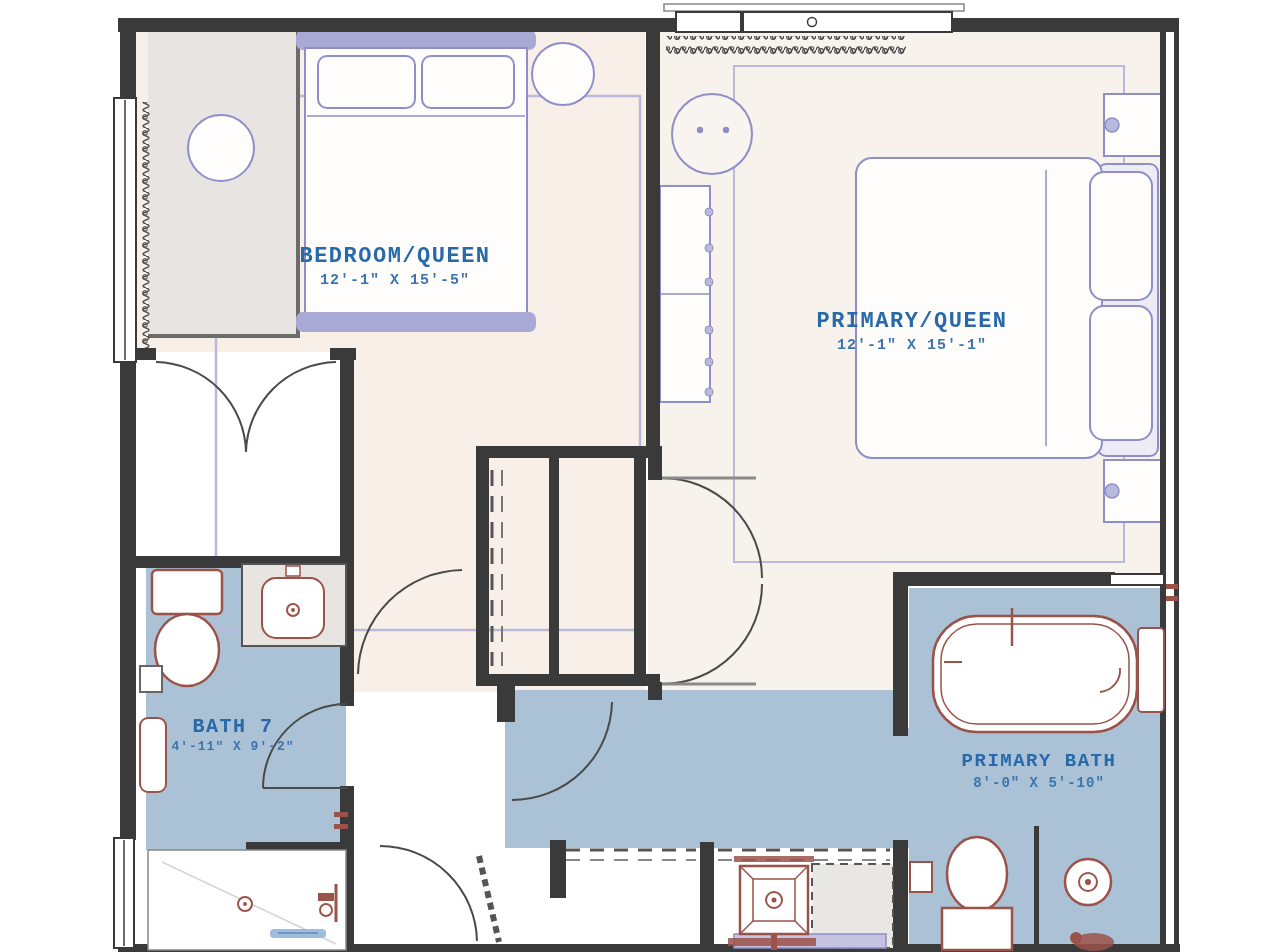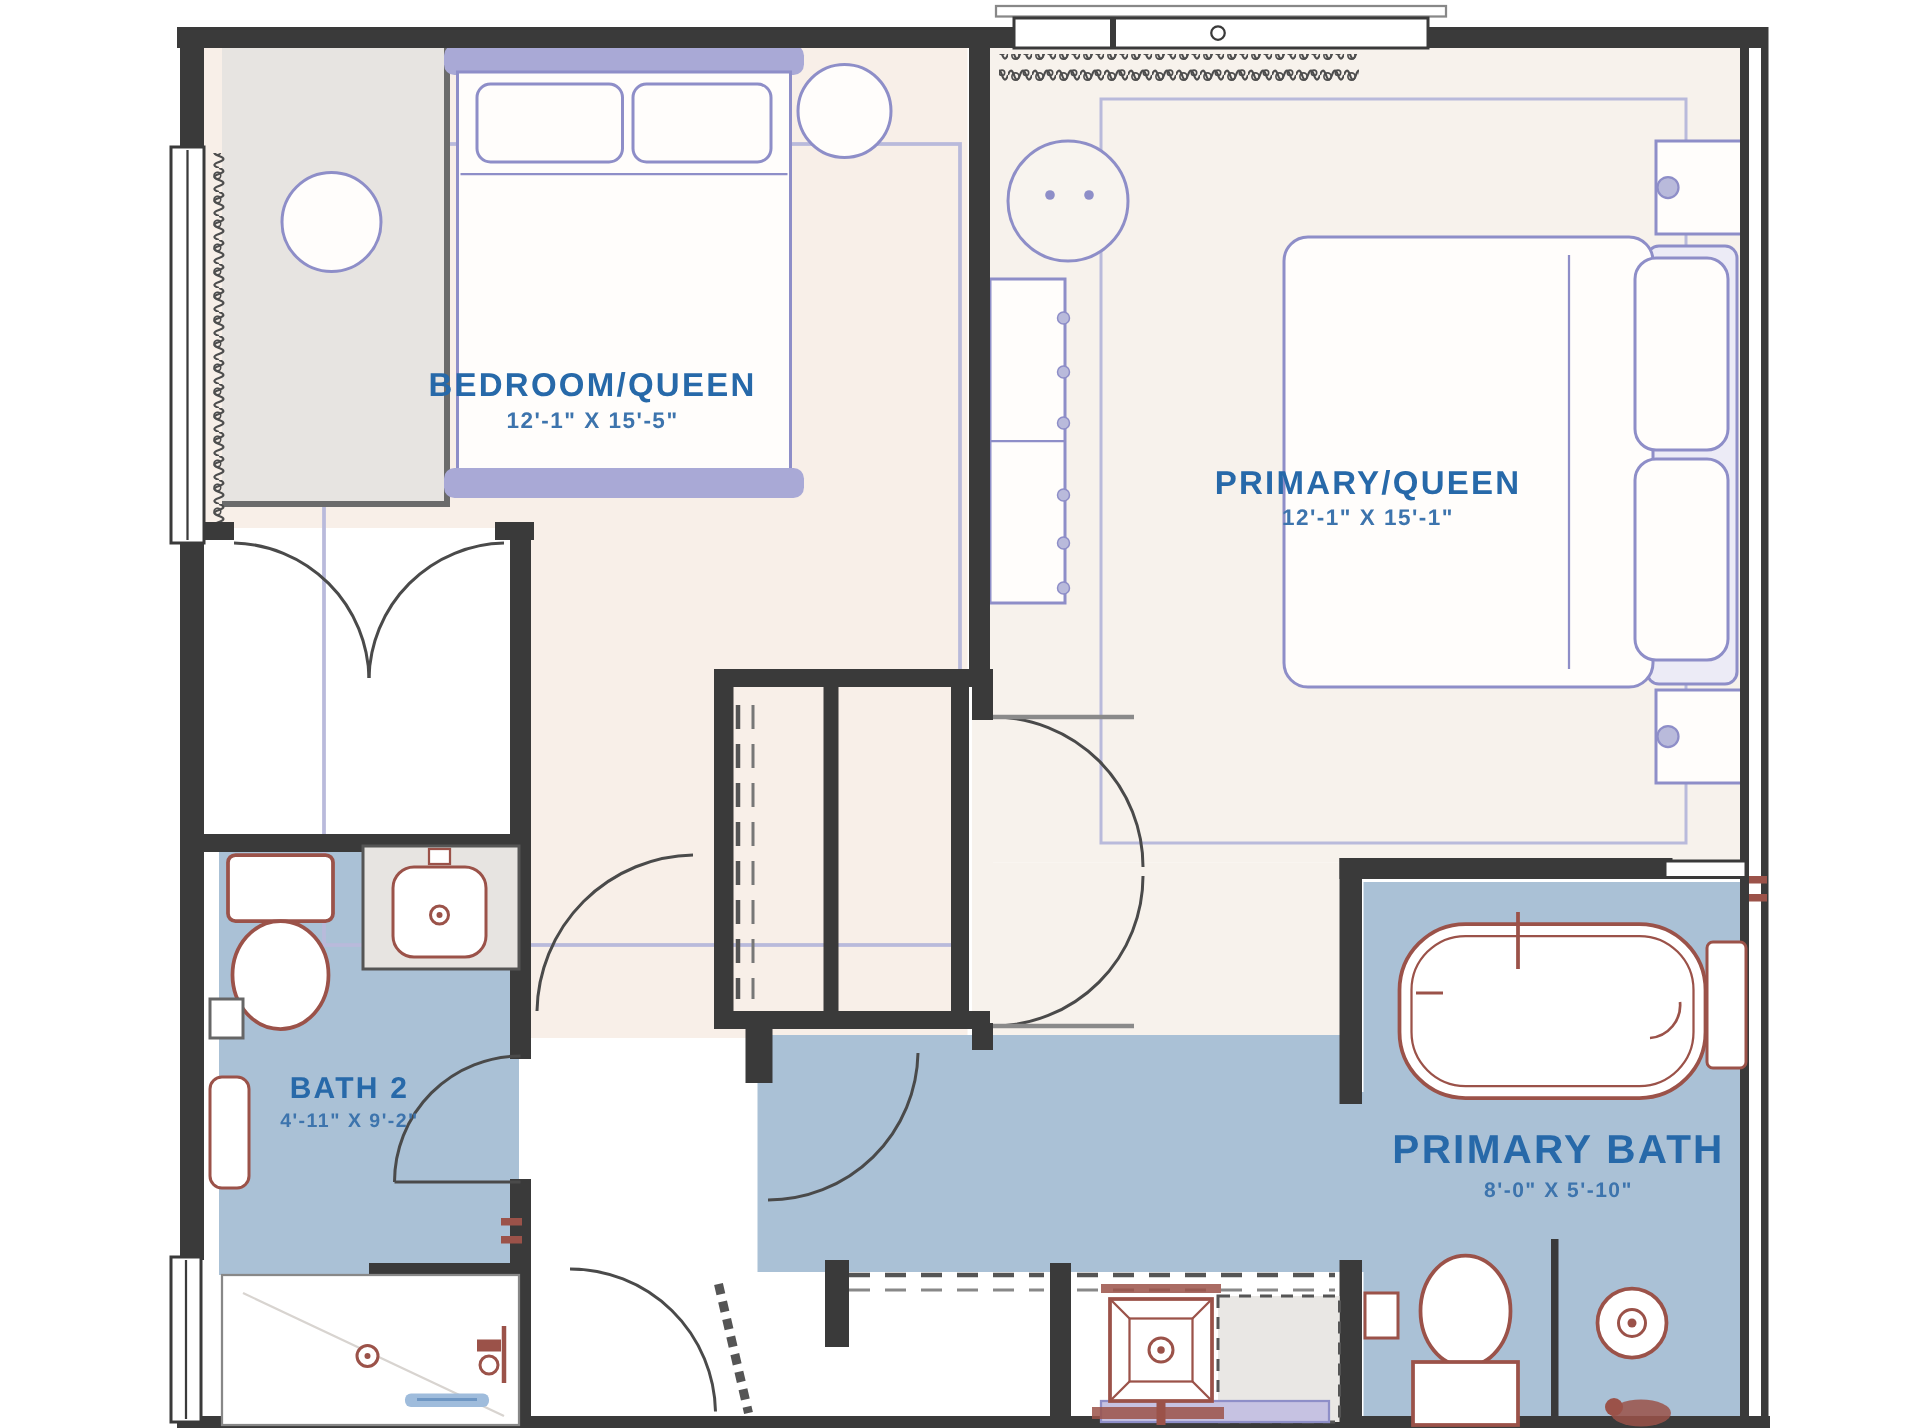--- a/index.html
+++ b/index.html
@@ -1,25 +1,25 @@
 <!DOCTYPE html>
 <html><head>
 <meta charset="utf-8">
 <style>
   html,body{margin:0;padding:0;background:#fff;}
   #stage{position:relative;width:1280px;height:952px;background:#fff;overflow:hidden;
-         font-family:Liberation Sans, sans-serif;}
+         font-family:Liberation Mono, monospace;}
   svg{position:absolute;left:0;top:0;}
   .room-label{position:absolute;transform:translateX(-50%);text-align:center;pointer-events:none;}
   .rn{font-weight:bold;color:#2769a9;letter-spacing:1.5px;line-height:1.25;}
   .rd{font-weight:bold;color:#3d74ad;letter-spacing:1px;line-height:1.3;}
   .lbl-bq .rn{font-size:22px;} .lbl-bq .rd{font-size:15px;}
   .lbl-pk .rn{font-size:22px;} .lbl-pk .rd{font-size:15px;}
   .lbl-b2 .rn{font-size:20px;} .lbl-b2 .rd{font-size:13px;}
-  .lbl-pb .rn{font-size:27px;} .lbl-pb .rd{font-size:14px;}
+  .lbl-pb .rn{font-size:19px;} .lbl-pb .rd{font-size:14px;}
 </style>
 </head>
 <body>
 
 <div id="stage">
 <svg width="1280" height="952" viewBox="0 0 1280 952">
   <defs>
     <pattern id="sqH" width="16" height="14" patternUnits="userSpaceOnUse">
       <path d="M0 8 q2 -6 4 0 q2 6 4 0 q2 -6 4 0 q2 6 4 0" fill="none" stroke="#4d4d4d" stroke-width="1.5"></path>
       <circle cx="5" cy="9" r="2.4" fill="none" stroke="#4d4d4d" stroke-width="1.1"></circle>
@@ -248,20 +248,20 @@
 
 <div class="room-label lbl-bq" style="left:395px;top:243px">
   <div class="rn">BEDROOM/QUEEN</div>
   <div class="rd">12'-1" X 15'-5"</div>
 </div>
 <div class="room-label lbl-pk" style="left:912px;top:308px">
   <div class="rn">PRIMARY/QUEEN</div>
   <div class="rd">12'-1" X 15'-1"</div>
 </div>
 <div class="room-label lbl-b2" style="left:233px;top:714px">
-  <div class="rn">BATH 2</div>
+  <div class="rn">BATH 7</div>
   <div class="rd">4'-11" X 9'-2"</div>
 </div>
 <div class="room-label lbl-pb" style="left:1039px;top:750px">
   <div class="rn">PRIMARY BATH</div>
   <div class="rd">8'-0" X 5'-10"</div>
 </div>
 </div>
 
 </body></html>

